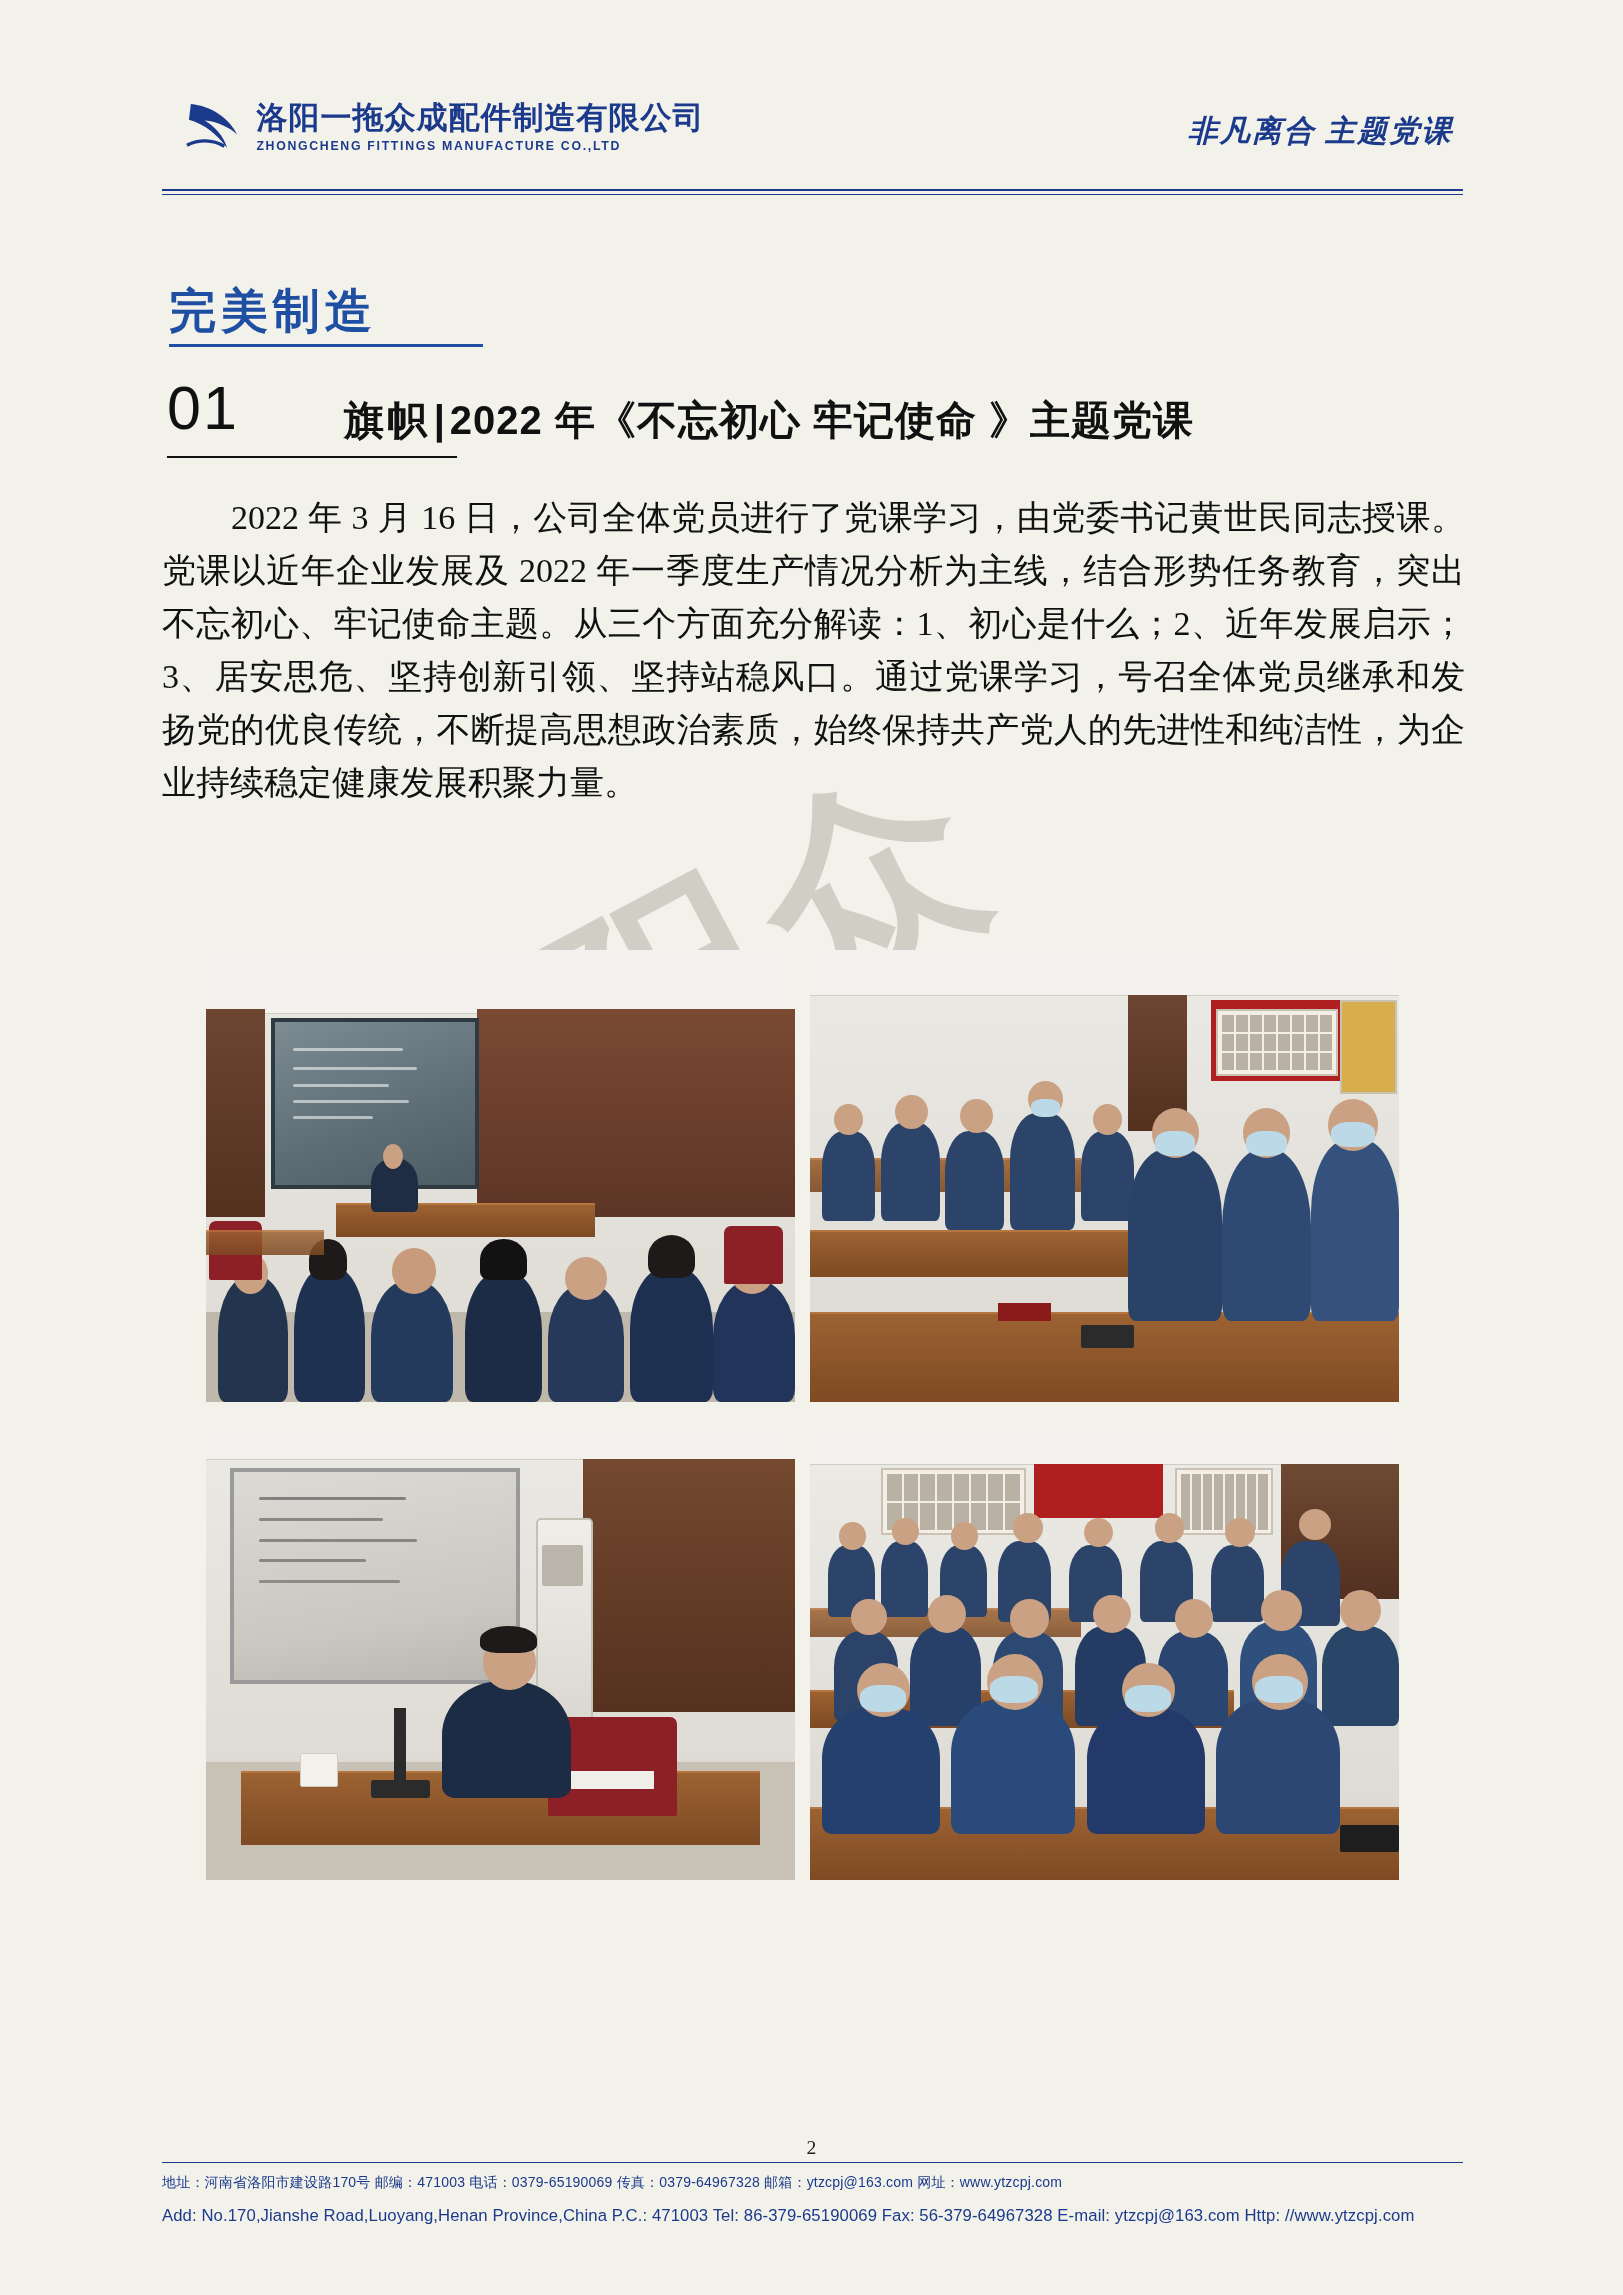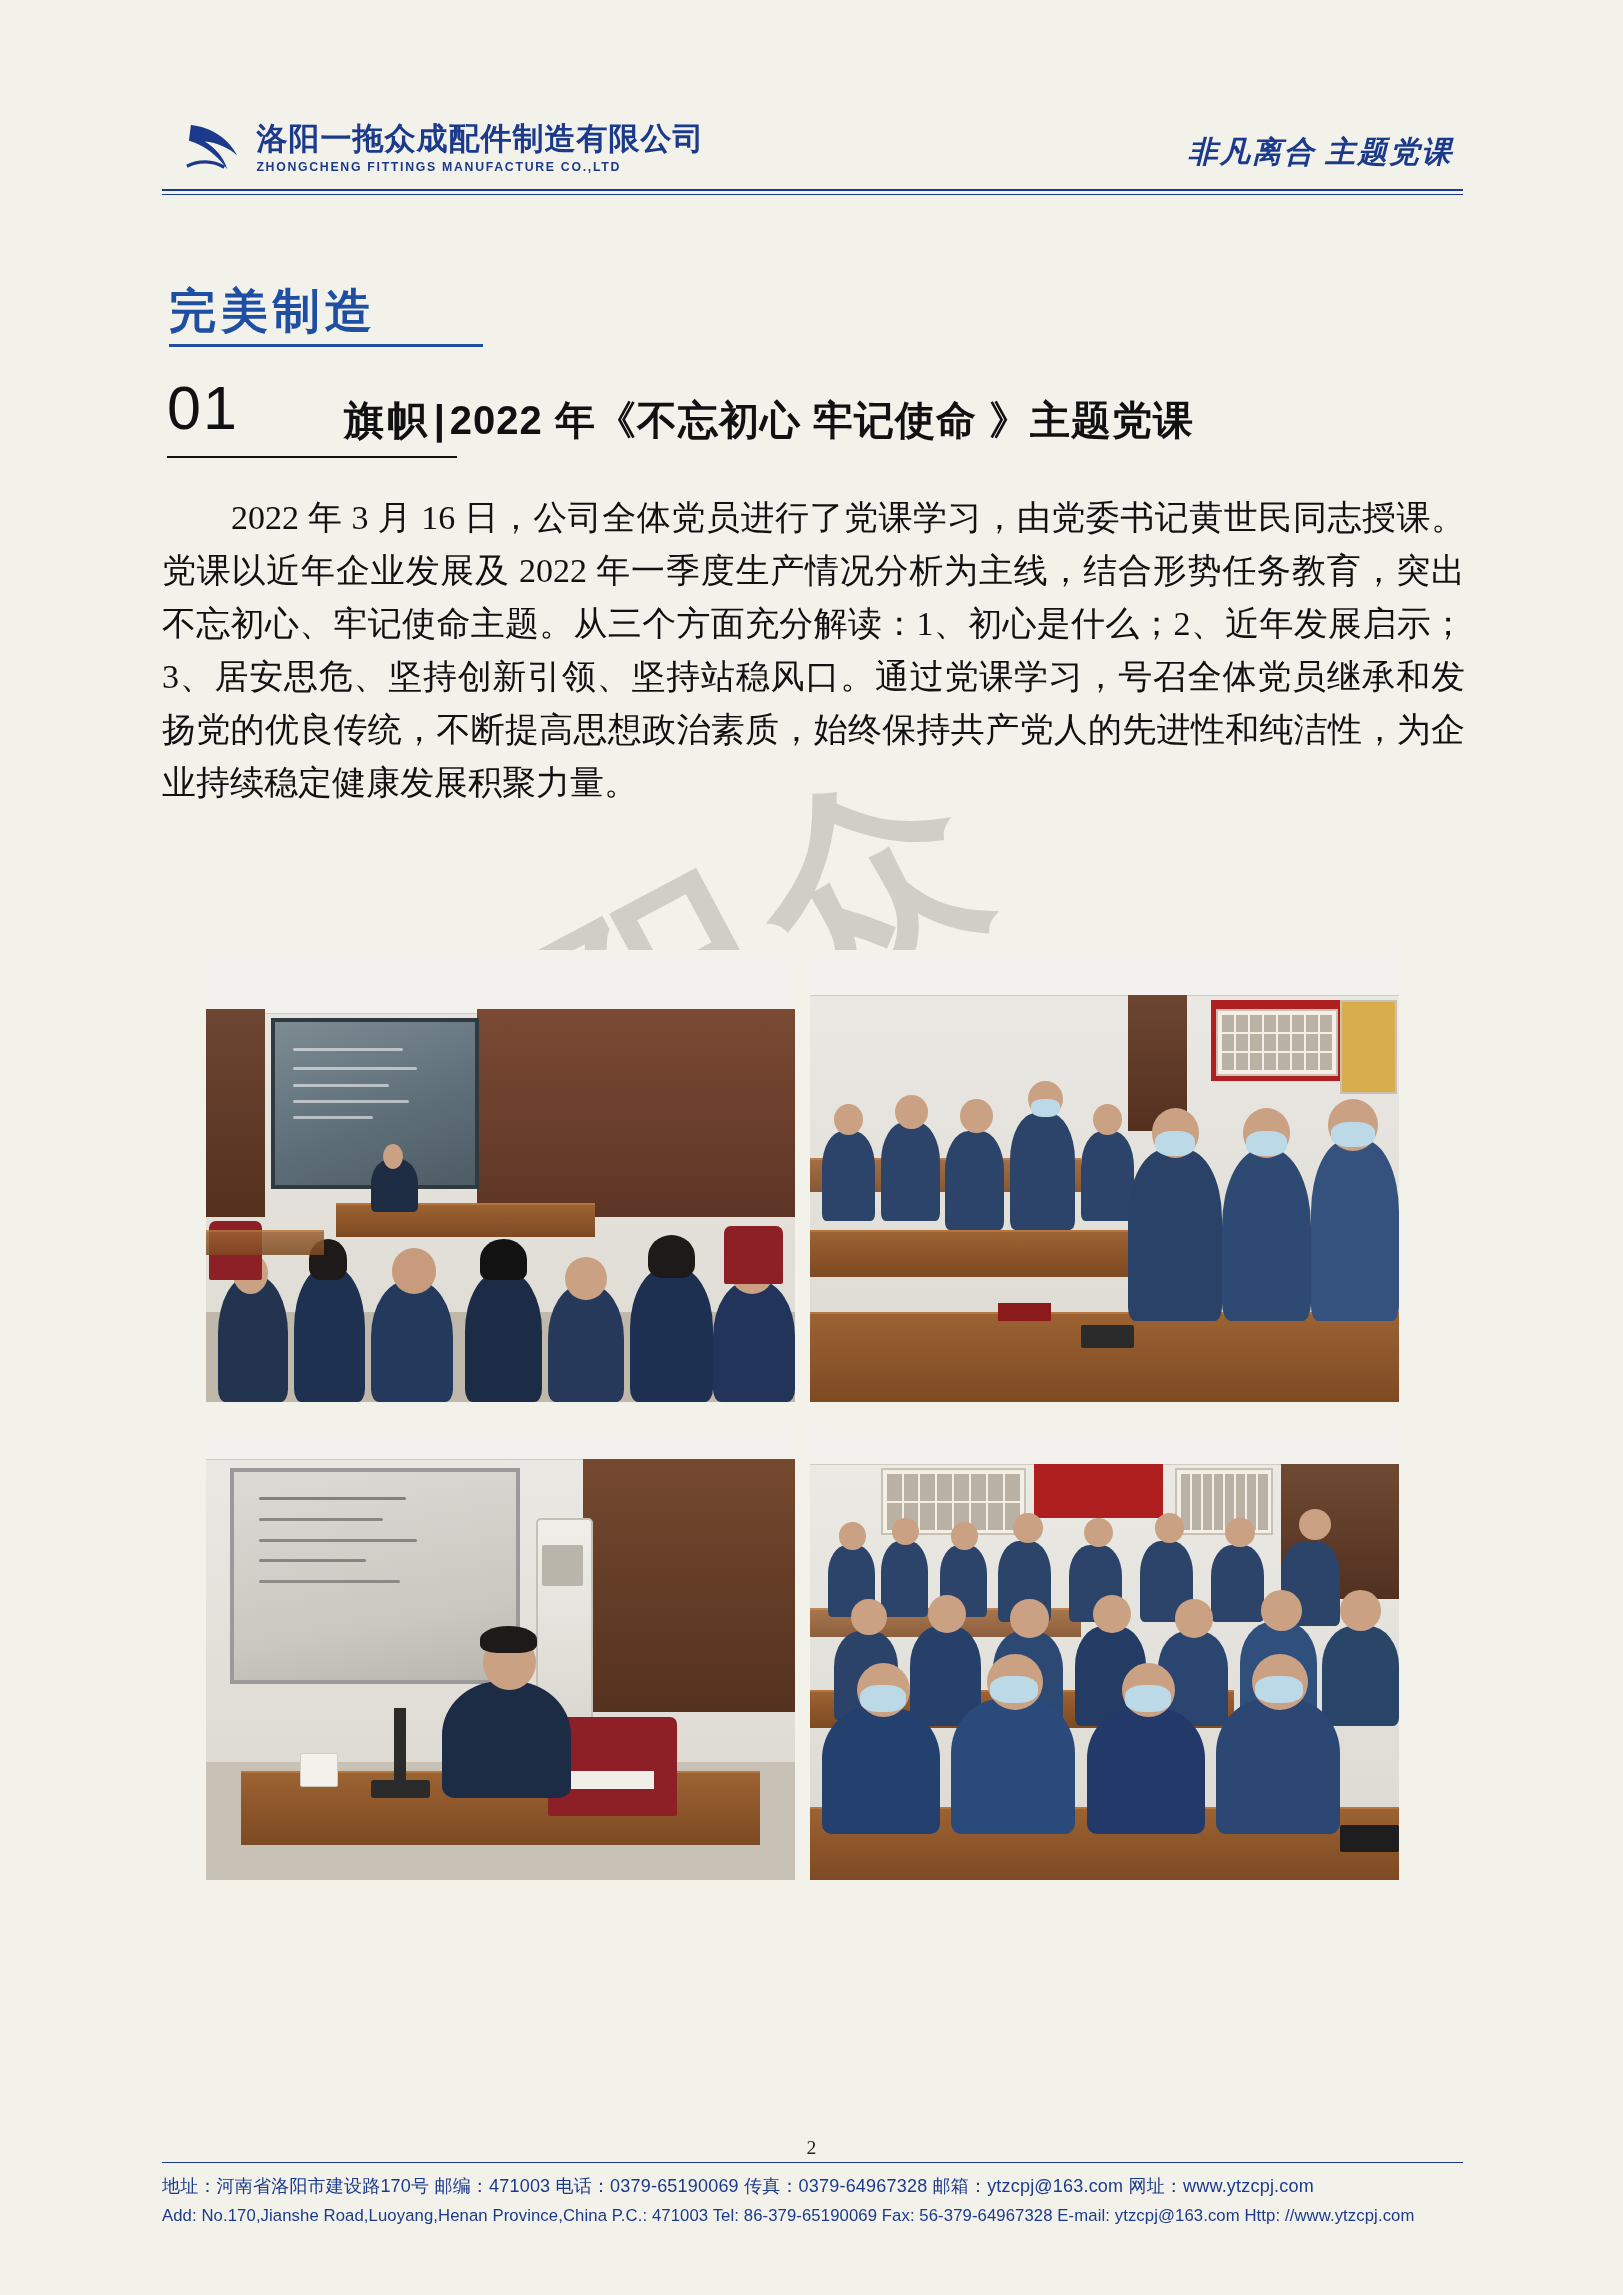--- a/index.html
+++ b/index.html
@@ -39,21 +39,20 @@
   }
 
   
   .header {
     position: absolute;
     left: 162px;
     top: 93px;
     width: 1301px;
     height: 88px;
     z-index: 3;
-    margin-top: 21px;
   }
   .logo-wrap {
     position: absolute;
     left: 19.6px;
     top: 4.9px;
     display: flex;
     align-items: center;
   }
   .logo-mark {
     width: 64px;
@@ -256,21 +255,21 @@
     width: 1301px;
     border-top: 1.5px solid #1b3a8c;
     z-index: 3;
   }
   .footer-cn {
     position: absolute;
     left: 162px;
     top: 2174px;
     width: 1325px;
     font-family: "Liberation Sans", sans-serif;
-    font-size: 18px;
+    font-size: 14px;
     color: #1b3a8c;
     letter-spacing: 0.2px;
     z-index: 3;
   }
   .footer-en {
     position: absolute;
     left: 162px;
     top: 2206px;
     width: 1325px;
     font-family: "Liberation Sans", sans-serif;

